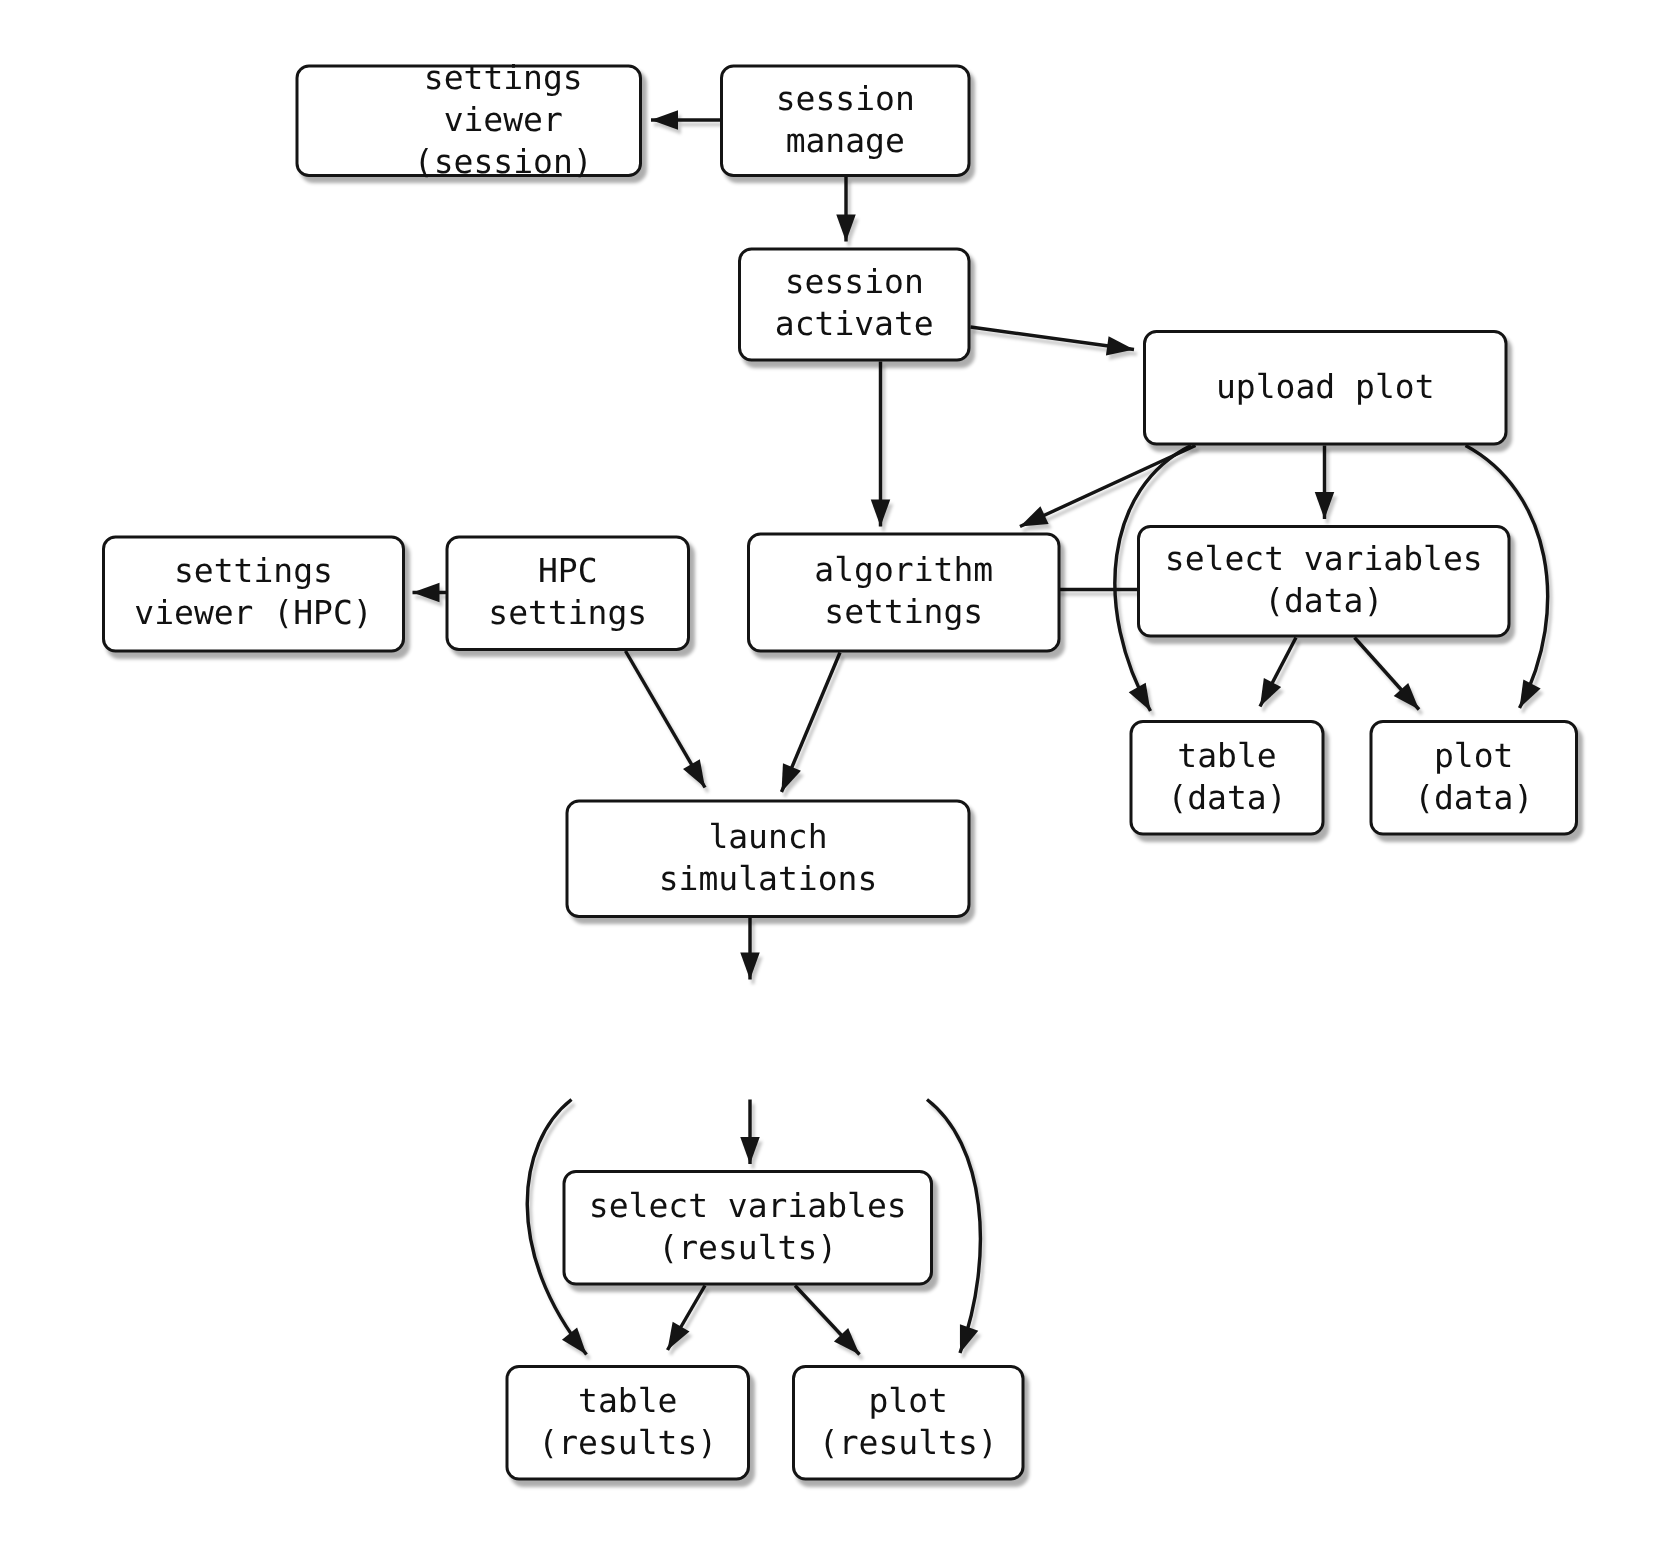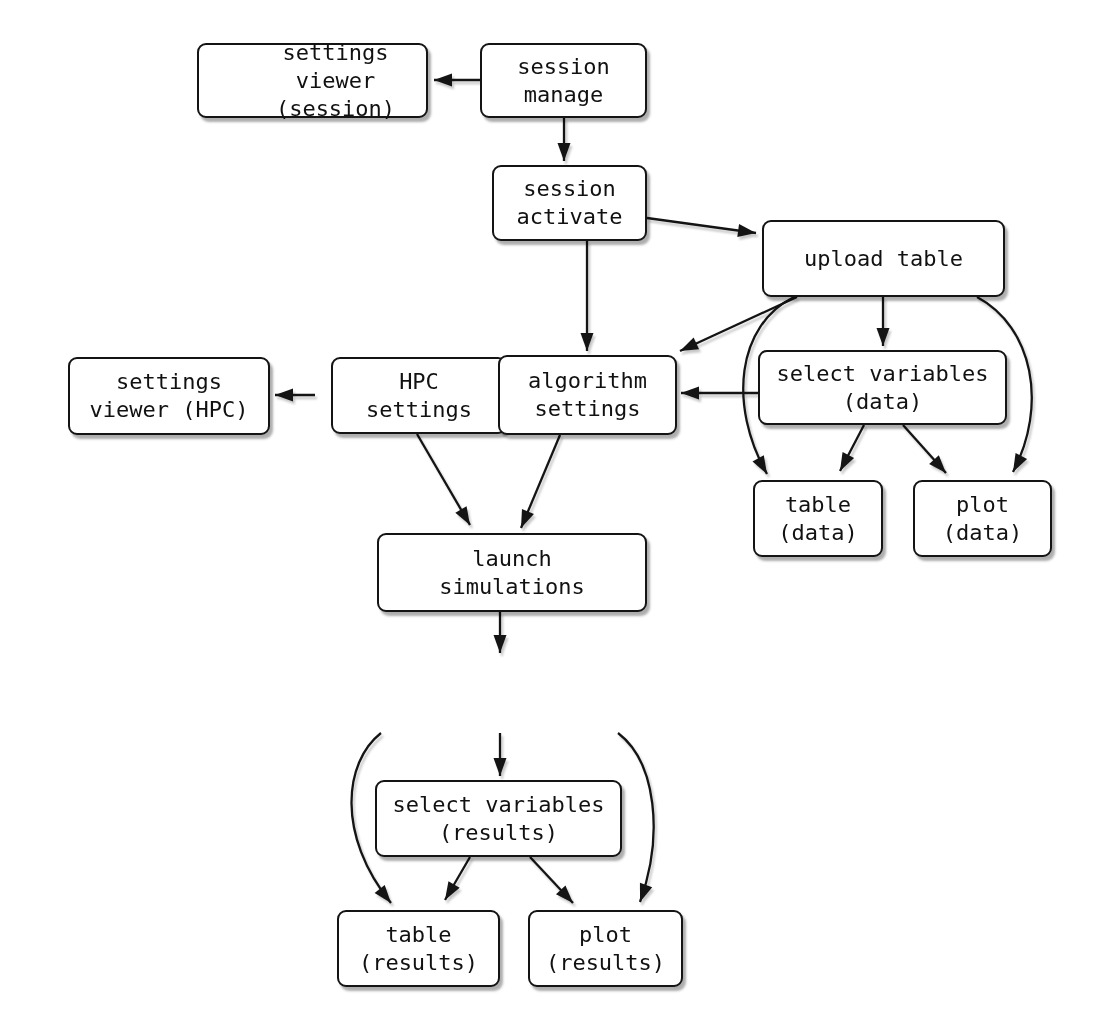--- a/index.html
+++ b/index.html
@@ -37,22 +37,22 @@
     font-size: 22px;
     line-height: 28px;
     color: #111111;
   }
   
   #n-settings-viewer-session { left:197px; top:43px;  width:231px; height:75px;padding-left:46px; }
   #n-session-manage          { left:480px; top:43px;  width:167px; height:75px; }
   #n-session-activate        { left:492px; top:165px; width:155px; height:76px; }
   #n-upload-data             { left:762px; top:220px; width:243px; height:77px; }
   #n-settings-viewer-hpc     { left:68px;  top:357px; width:202px; height:78px; }
-  #n-hpc-settings            { left:331px; top:357px; width:176px; height:77px; }
-  #n-algorithm-settings      { left:498px; top:355px; width:179px; height:80px; }
+  #n-hpc-settings            { left:297px; top:357px; width:163px; height:77px; }
+  #n-algorithm-settings      { left:498px; top:355px; width:209px; height:80px; }
   #n-select-variables-data   { left:758px; top:350px; width:249px; height:75px; }
   #n-table-data              { left:753px; top:480px; width:130px; height:77px; }
   #n-plot-data               { left:913px; top:480px; width:139px; height:77px; }
   #n-launch-simulations      { left:377px; top:533px; width:270px; height:79px; }
   #n-import-results          { left:377px; top:657px; width:246px; height:76px; }
   #n-select-variables-results{ left:375px; top:780px; width:247px; height:77px; }
   #n-table-results           { left:337px; top:910px; width:163px; height:77px; }
   #n-plot-results            { left:528px; top:910px; width:155px; height:77px; }
 </style>
 </head>
@@ -87,21 +87,21 @@
     <path class="edge" d="M 470 857 L 445 900" marker-end="url(#arrow)"></path>
     <path class="edge" d="M 530 857 L 573 903" marker-end="url(#arrow)"></path>
   </svg>
 
   <div class="node" id="n-settings-viewer-session">settings viewer
 (session)</div>
   <div class="node" id="n-session-manage">session
 manage</div>
   <div class="node" id="n-session-activate">session
 activate</div>
-  <div class="node" id="n-upload-data">upload table</div>
+  <div class="node" id="n-upload-data">upload plot</div>
   <div class="node" id="n-settings-viewer-hpc">settings
 viewer (HPC)</div>
   <div class="node" id="n-hpc-settings">HPC
 settings</div>
   <div class="node" id="n-algorithm-settings">algorithm
 settings</div>
   <div class="node" id="n-select-variables-data">select variables
 (data)</div>
   <div class="node" id="n-table-data">table
 (data)</div>

